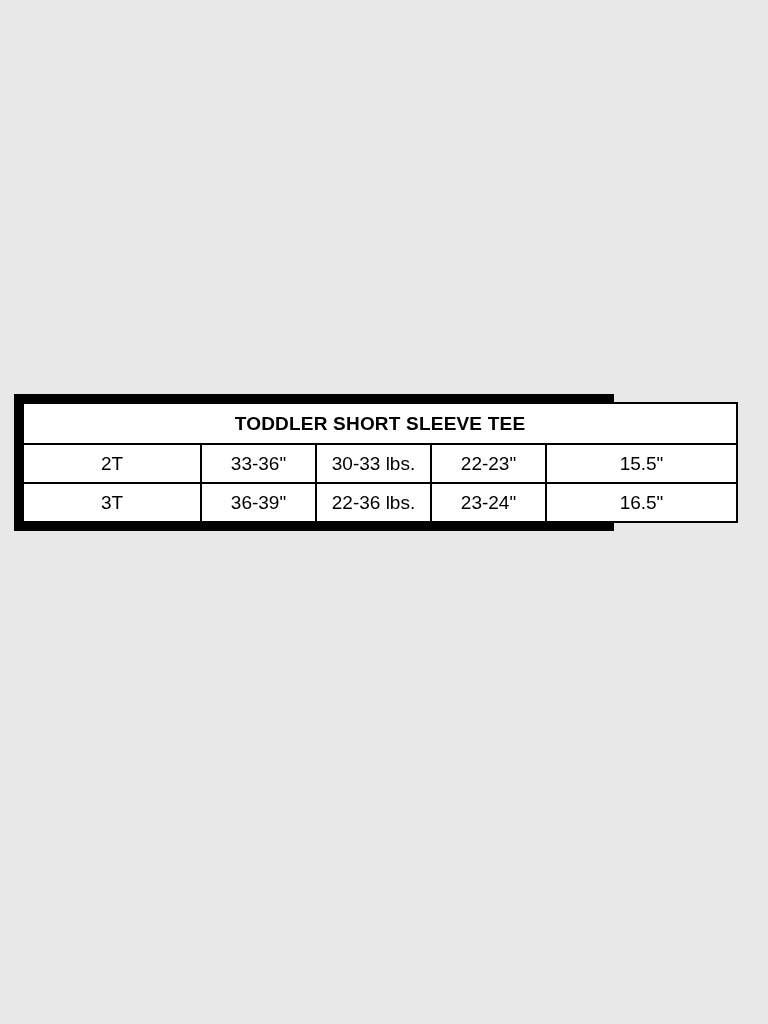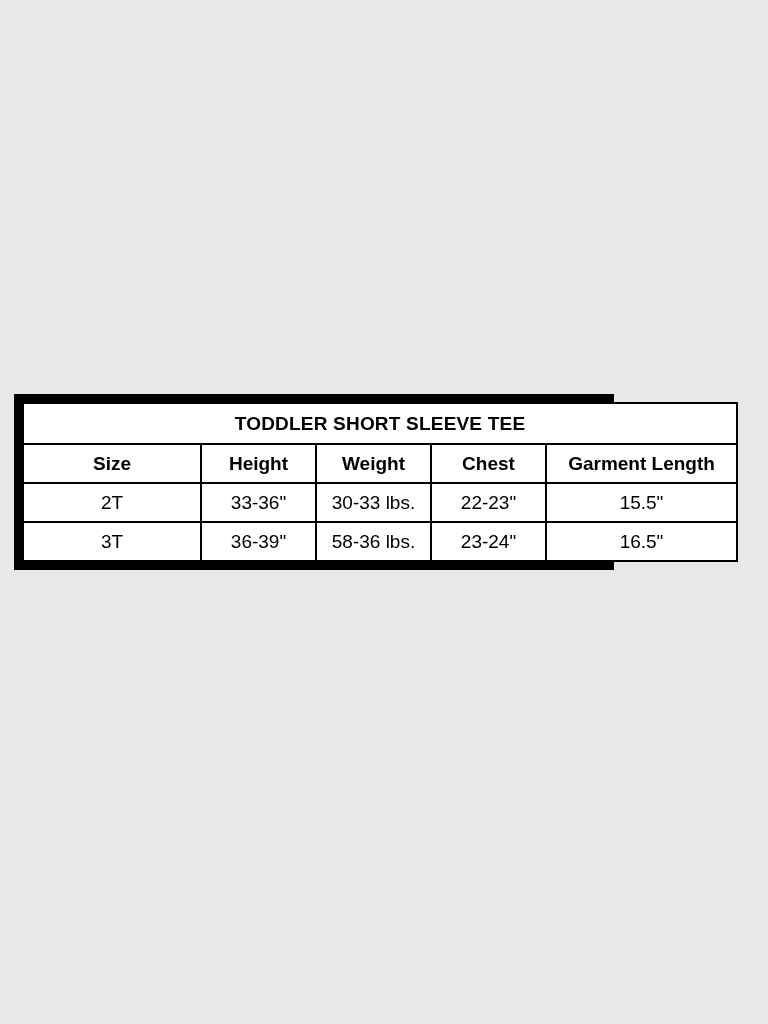--- a/index.html
+++ b/index.html
@@ -77,38 +77,31 @@
       <col class="col-size">
       <col class="col-height">
       <col class="col-weight">
       <col class="col-chest">
       <col class="col-length">
     </colgroup>
     <thead>
       <tr>
         <th class="chart-title-cell" colspan="5">TODDLER SHORT SLEEVE TEE</th>
       </tr>
-      <tr>
-        <th class="chart-head-cell">Size</th>
-        <th class="chart-head-cell">Height</th>
-        <th class="chart-head-cell">Weight</th>
-        <th class="chart-head-cell">Chest</th>
-        <th class="chart-head-cell">Garment Length</th>
-      </tr>
     </thead>
     <tbody>
       <tr>
         <td class="chart-body-cell">2T</td>
         <td class="chart-body-cell">33-36"</td>
         <td class="chart-body-cell">30-33 lbs.</td>
         <td class="chart-body-cell">22-23"</td>
         <td class="chart-body-cell">15.5"</td>
       </tr>
       <tr>
         <td class="chart-body-cell">3T</td>
         <td class="chart-body-cell">36-39"</td>
-        <td class="chart-body-cell">58-36 lbs.</td>
+        <td class="chart-body-cell">22-36 lbs.</td>
         <td class="chart-body-cell">23-24"</td>
         <td class="chart-body-cell">16.5"</td>
       </tr>
     </tbody>
   </table>
 </div>
 
 </body></html>

